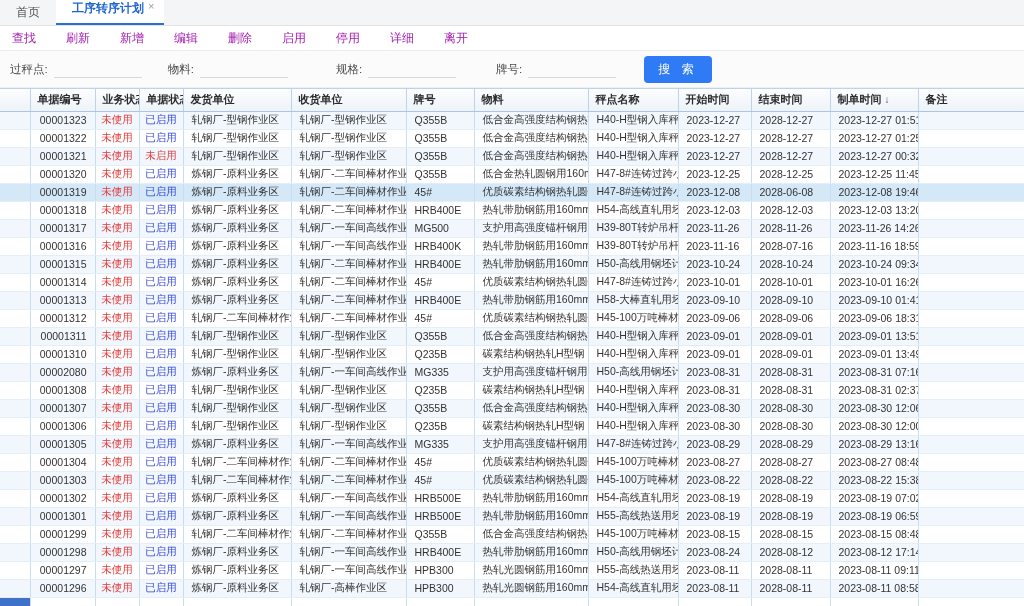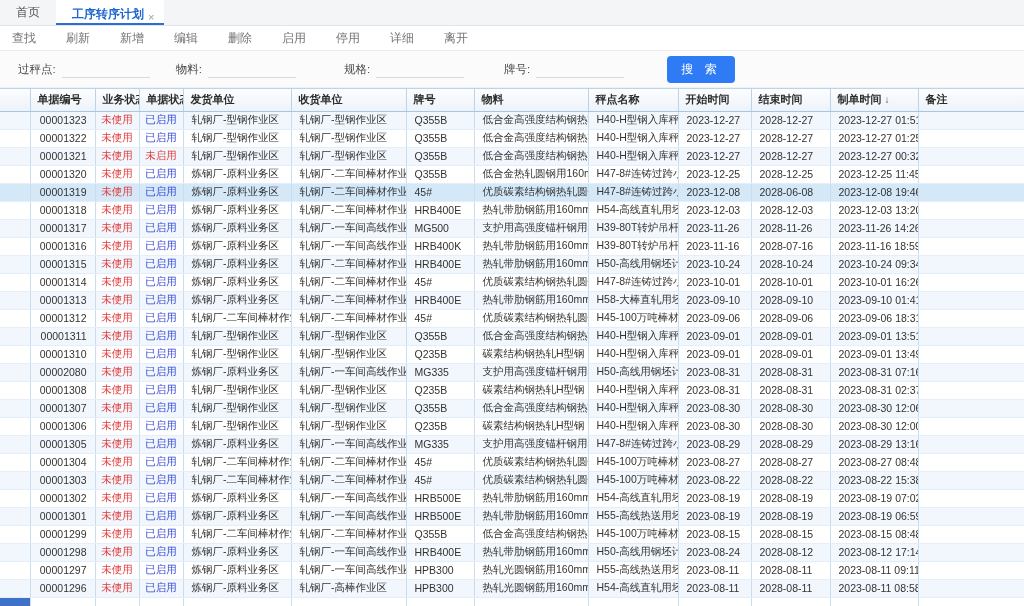--- a/index.html
+++ b/index.html
@@ -4,38 +4,38 @@
 <style>
   * { margin:0; padding:0; box-sizing:border-box; }
   html,body { width:1024px; height:606px; overflow:hidden;
     font-family:"Liberation Sans","DejaVu Sans",sans-serif; background:#fff; }
 
   
   .tabbar { height:26px; background:#f4f5f7; border-bottom:1px solid #e2e4e8;
     display:flex; align-items:stretch; }
   .tab-home { padding:8px 16px; font-size:12px; color:#555; display:flex; align-items:center; cursor:pointer; }
   .tab-active { padding:0 10px 0 16px; font-size:12px; color:#1f66d1; font-weight:bold;
-    background:#fff; border-bottom:2px solid #2a6fd6; display:flex; align-items:flex-end; gap:4px; cursor:pointer; }
+    background:#fff; border-bottom:2px solid #2a6fd6; display:flex; align-items:flex-start; gap:4px; cursor:pointer; }
   .tab-close { color:#9aa0a8; font-weight:normal; font-size:11px; cursor:pointer; }
 
   
   .toolbar { height:25px; background:#fff; border-bottom:1px solid #ececee;
     display:flex; align-items:center; padding-left:12px; gap:30px; }
-  .tool-btn { font-size:12px; color:#737373; cursor:pointer; white-space:nowrap; }
+  .tool-btn { font-size:12px; color:#a21caf; cursor:pointer; white-space:nowrap; }
 
   
   .filterbar { height:37px; background:#fbfbfc; border-bottom:1px solid #eef0f2;
-    display:flex; align-items:center; padding-left:18px; font-size:11.5px; color:#4a4a4a; }
+    display:flex; align-items:center; padding-left:10px; font-size:11.5px; color:#4a4a4a; }
   .fgroup { display:flex; align-items:center; }
   .flabel { white-space:nowrap; }
   .finput { border:none; border-bottom:1px solid #d8d8d8; background:transparent;
     width:88px; height:17px; margin-left:6px; font-size:11px; outline:none; }
   .finput.date { width:85px; }
   .fdash { margin:0 8px; color:#666; }
-  .search-btn { margin-left:43px; background:#2f7bf5; color:#fff; border:none;
+  .search-btn { margin-left:28px; background:#2f7bf5; color:#fff; border:none;
     border-radius:4px; font-size:12px; padding:5px 14px; letter-spacing:4px; cursor:pointer; }
 
   
   .gridwrap { position:relative; height:518px; border-top:1px solid #bcd4ea; }
   table { border-collapse:collapse; table-layout:fixed; width:1024px; }
   th, td { overflow:hidden; white-space:nowrap; text-overflow:clip; }
   thead th { height:22px; background:linear-gradient(#fcfdfe,#edf3f9);
     border-right:1px solid #bcd4ea; border-bottom:1px solid #a9c6e2;
     font-size:11px; color:#2b2b2b; text-align:left; padding:0 0 0 7px; font-weight:bold; }
   thead th.sel { padding:0; }

